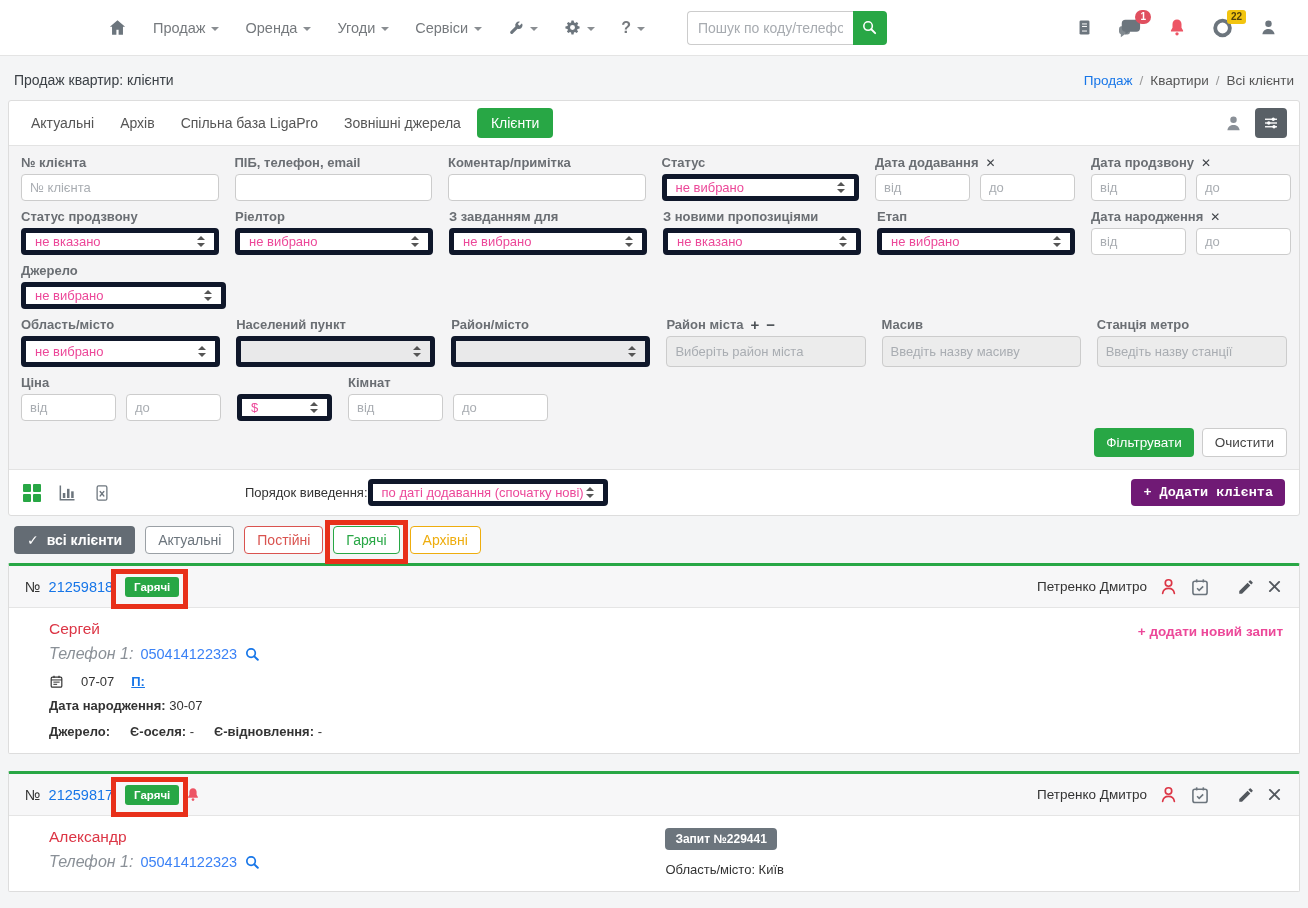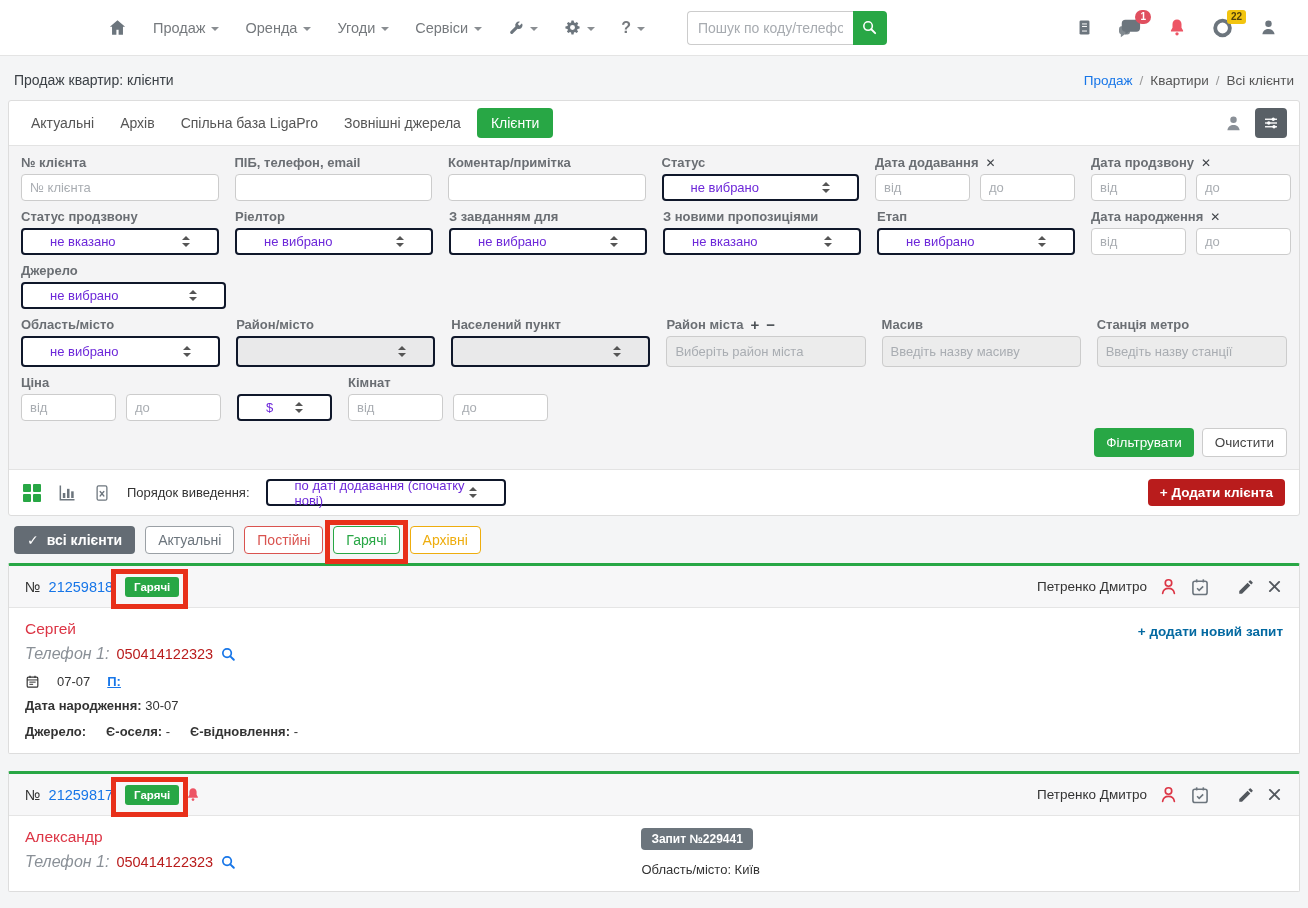--- a/index.html
+++ b/index.html
@@ -53,42 +53,42 @@
   .f-label { font-size:13px; font-weight:bold; color:#6a6e73; height:17px; display:flex; align-items:center; gap:7px; }
   .clear-x { color:#3f4348; font-size:12px; font-weight:bold; cursor:pointer; }
   .pm { color:#4a4f54; font-size:15px; font-weight:bold; cursor:pointer; line-height:12px; }
   .inp { height:27px; border:1px solid #ccc; border-radius:4px; background:#fff; padding:0 8px;
     font-size:13px; color:#555; width:100%; outline:none; font-family:"Liberation Sans","DejaVu Sans",sans-serif; }
   .inp::placeholder { color:#a9adb2; }
   .inp.gray { background:#ececec; }
   .inp.tall { height:31px; }
   .pair { display:flex; gap:10px; }
   .pair .inp { width:95px; }
-  .sel { height:27px; border:2px solid #0f172a; border-radius:4px; background:#fff; display:flex;
-    align-items:center; justify-content:space-between; padding:0 27px; font-size:13px; color:#6d28d9; cursor:pointer; }
+  .sel { height:27px; border:5px solid #0f172a; border-radius:4px; background:#fff; display:flex;
+    align-items:center; justify-content:space-between; padding:0 9px; font-size:13px; color:#ec4899; cursor:pointer; }
   .sel.tall { height:31px; }
   .sel.disabled { background:#e9e9ea; cursor:default; }
   .updown { display:inline-flex; flex-direction:column; gap:3px; }
   .updown .u { width:0; height:0; border-left:4px solid transparent; border-right:4px solid transparent; border-bottom:4px solid #555; }
   .updown .d { width:0; height:0; border-left:4px solid transparent; border-right:4px solid transparent; border-top:4px solid #555; }
   .params-title { text-align:center; font-size:14px; font-weight:bold; color:#3c4248; margin:10px 0 8px; }
   .actions-row { display:flex; justify-content:flex-end; gap:8px; margin-top:4px; }
   .btn { border:none; border-radius:4px; font-size:13.5px; padding:6px 12px; cursor:pointer;
     font-family:"Liberation Sans","DejaVu Sans",sans-serif; }
   .btn-green { background:#28a745; color:#fff; }
   .btn-light { background:#fff; border:1px solid #ccc; color:#444; }
 
   
   .toolbar { display:flex; align-items:center; gap:16px; padding:9px 14px; }
   .grid-ic { display:grid; grid-template-columns:8px 8px; grid-template-rows:8px 8px; gap:2px; cursor:pointer; }
   .grid-ic i { background:#28a745; border-radius:1px; }
   .tool-ic { color:#6c757d; cursor:pointer; }
-  .sort-group { display:flex; align-items:center; gap:16px; font-size:13px; color:#333; }
+  .sort-group { margin-left:118px; display:flex; align-items:center; gap:0; font-size:13px; color:#333; }
   .sort-sel { width:240px; }
-  .btn-primary { margin-left:auto; background:#b91c1c; color:#fff; font-weight:bold; }
+  .btn-primary { margin-left:auto; background:#701a75; color:#fff; font-weight:bold;font-family:Liberation Mono, monospace; }
 
   
   .pills-row { display:flex; align-items:center; gap:10px; margin:10px 14px 9px; }
   .pill { font-size:14px; padding:5px 12px; border-radius:4px; background:#fff; border:1px solid transparent; cursor:pointer; }
   .pill-all { background:#646c74; color:#fff; font-weight:bold; display:flex; align-items:center; gap:8px; }
   .pill-default { border-color:#9aa0a5; color:#6c757d; }
   .pill-red { border-color:#d9534f; color:#d9534f; }
   .pill-green { border-color:#28a745; color:#28a745; }
   .pill-yellow { border-color:#eead0e; color:#eead0e; }
 
@@ -103,33 +103,33 @@
   .card-head { background:#f7f7f8; border-bottom:1px solid #e5e5e5; display:flex; align-items:center;
     gap:8px; padding:10px 16px; font-size:14.5px; }
   .card-num { color:#1776e8; text-decoration:none; cursor:pointer; }
   .badge-green { background:#28a745; color:#fff; font-size:11.5px; font-weight:bold; padding:4px 9px;
     border-radius:3px; margin-left:4px; }
   .head-right { margin-left:auto; display:flex; align-items:center; gap:11px; }
   .manager { font-size:13.5px; color:#333; }
   .h-ic { cursor:pointer; color:#53585e; }
   .bell-sm { color:#ed5565; margin-left:-2px; }
   .card-body { display:flex; padding:12px 16px 14px; }
-  .cb-left { width:49%; }
+  .cb-left { width:49%;margin-left:24px; }
   .cb-mid { width:40%; }
   .cb-right { margin-left:auto; padding-top:2px; }
   .client-name { color:#dc3545; font-size:15.5px; }
   .phone-row { margin-top:7px; display:flex; align-items:center; gap:7px; }
   .phone-label { font-style:italic; color:#8a9097; font-size:16px; }
-  .phone-num { color:#b91c1c; font-size:14.5px; text-decoration:none; cursor:pointer;text-align:center; }
+  .phone-num { color:#3b82f6; font-size:14.5px; text-decoration:none; cursor:pointer;text-align:center; }
   .date-row { margin-top:11px; display:flex; align-items:center; gap:17px; font-size:13px; color:#333; }
   .p-link { color:#1776e8; font-weight:bold; font-size:13px; text-decoration:underline; cursor:pointer; }
   .birth-row { margin-top:9px; font-size:13px; }
   .src-row { margin-top:11px; font-size:13px; display:flex; gap:20px; }
   .blabel { font-weight:bold; color:#333; }
-  .add-request { color:#0369a1; font-weight:bold; font-size:13.5px; cursor:pointer; }
+  .add-request { color:#ec4899; font-weight:bold; font-size:13.5px; cursor:pointer; }
   .req-badge { display:inline-block; background:#6c757d; color:#fff; font-weight:bold; font-size:12px;
     padding:4px 10px; border-radius:4px; }
   .req-line { font-size:13px; color:#333; margin-top:7px; }
   .req-line.gap { margin-top:12px; }
 </style>
 </head>
 <body>
 
 <div class="navbar">
   <span class="nav-ic home-ic">
@@ -391,31 +391,31 @@
         <div class="f-label">Область/місто</div>
         <div class="sel tall">
           <span>не вибрано</span>
           <span class="updown">
               <i class="u"></i>
               <i class="d"></i>
             </span>
         </div>
       </div>
       <div class="f-col w1">
-        <div class="f-label">Район/місто</div>
+        <div class="f-label">Населений пункт</div>
         <div class="sel tall disabled">
           <span></span>
           <span class="updown">
               <i class="u"></i>
               <i class="d"></i>
             </span>
         </div>
       </div>
       <div class="f-col w1">
-        <div class="f-label">Населений пункт</div>
+        <div class="f-label">Район/місто</div>
         <div class="sel tall disabled">
           <span></span>
           <span class="updown">
               <i class="u"></i>
               <i class="d"></i>
             </span>
         </div>
       </div>
       <div class="f-col w1">
         <div class="f-label">

